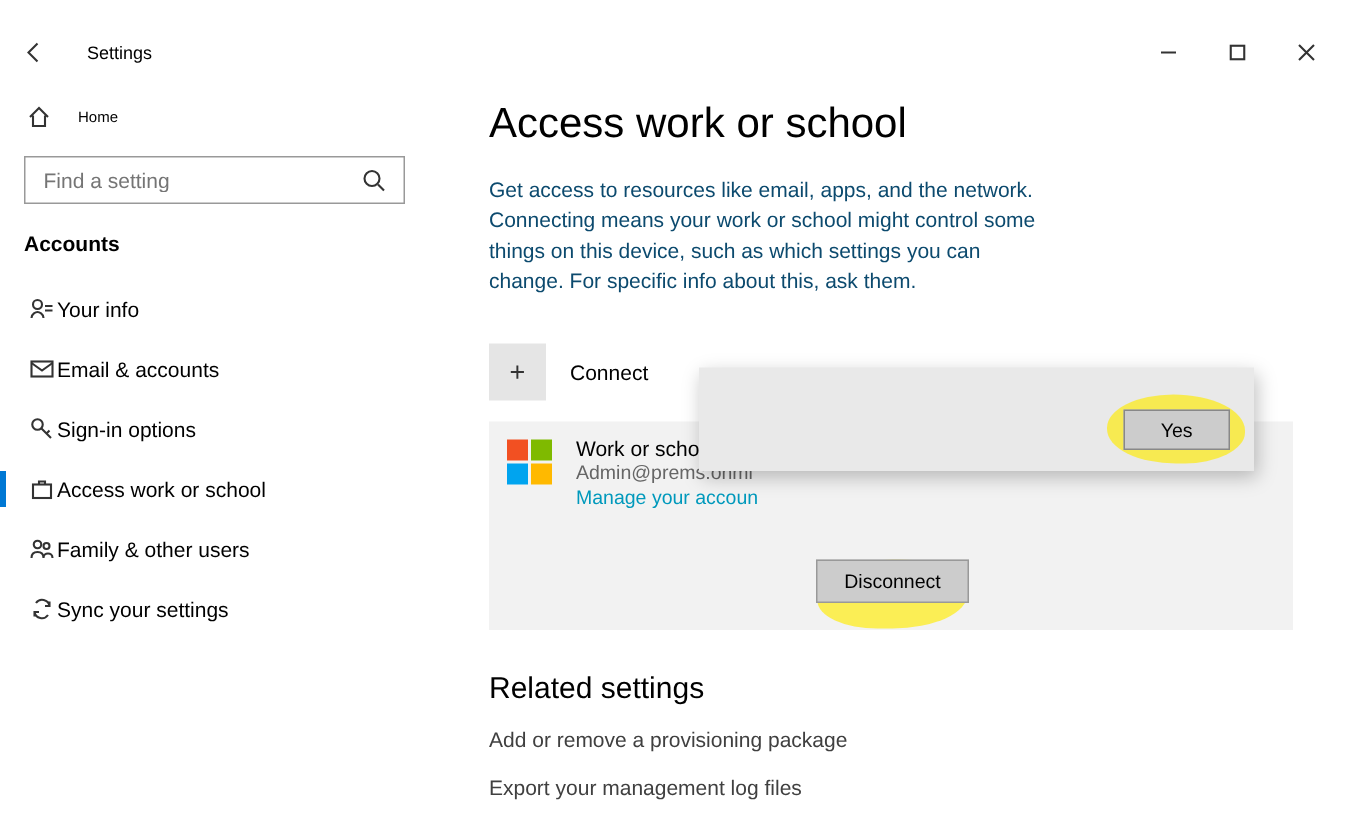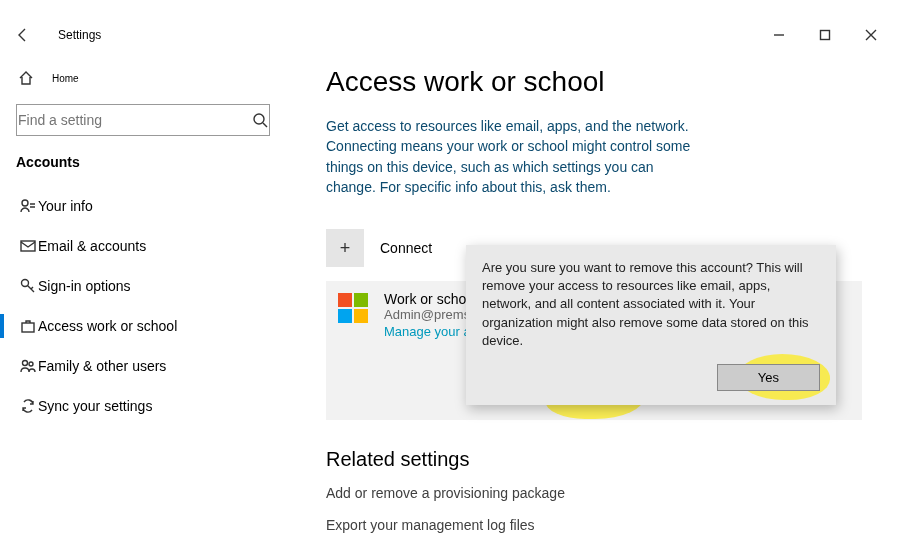--- a/index.html
+++ b/index.html
@@ -8,21 +8,21 @@
 .titlebar { height: 30px; display: flex; align-items: center; padding: 0 8px; margin-top: 20px; }
 .titlebar .back { width: 30px; display:flex; align-items:center; justify-content:center; cursor:pointer; }
 .titlebar .title { font-size: 12px; margin-left: 20px; }
 .titlebar .spacer { flex: 1; }
 .win-btn { width: 46px; height: 30px; display:flex; align-items:center; justify-content:center; cursor:pointer; }
 .content { flex: 1; display: flex; position: relative; overflow: hidden; }
 .sidebar { width: 286px; padding: 8px 16px 0 16px; }
 .home-row { display:flex; align-items:center; height: 40px; gap: 16px; cursor:pointer; margin-bottom: 6px;}
 .home-row .icon { width: 20px; display:flex; justify-content:center; }
 .home-row .label { font-size: 10px; }
-.searchbox { height: 32px; border: 1px solid #999; display:flex; align-items:center; padding: 0 1px; margin-bottom: 18px; }
+.searchbox { height: 32px; border: 1px solid #999; display:flex; align-items:center; padding: 0 12px; margin-bottom: 18px; }
 .searchbox input { border:none; outline:none; flex:1; font-size: 14px; color:#666; background:transparent; }
 .category { font-size: 14px; font-weight: 600; margin-bottom: 16px; }
 .nav { list-style:none; }
 .nav li { height: 40px; display:flex; align-items:center; padding-left: 2px; cursor:pointer; font-size: 14px; position: relative; }
 .nav li .icon { width: 20px; display:flex; justify-content:center; }
 .nav li.active::before { content:""; position:absolute; left:-16px; top:8px; bottom:8px; width:4px; background:#0078d4; }
 .main { flex:1; padding: 16px 40px 0 40px; overflow-y: auto; position: relative; }
 .main h1 { font-size: 28px; font-weight: 400; margin-bottom: 18px; }
 .main p.desc { font-size: 14px; color:#0c4a6e; max-width: 380px; line-height: 1.45; margin-bottom: 26px; }
 .tile { display:flex; align-items:center; gap: 16px; padding: 6px 0; margin-bottom: 8px; }
@@ -37,21 +37,21 @@
 .tile .txt .sub { color:#666; font-size:13px; }
 .tile .txt .link { color:#0099bc; font-size:13px; cursor:pointer; margin-top: 2px;}
 .disconnect { width: 100%; display:flex; justify-content:center; margin-top: 18px; position: relative;}
 .disconnect button { padding: 6px 18px; background:#ccc; border:1px solid #999; font-size:13px; cursor:pointer; position:relative; z-index:2;}
 .hl1 { position:absolute; width: 100px; height: 46px; background: rgba(255,235,0,0.65); border-radius: 50% 45% 50% 40%; z-index:1; }
 .related h2 { font-size: 20px; font-weight: 400; margin: 28px 0 14px; }
 .related a { display:block; color:#404040; font-size:14px; text-decoration:none; margin-bottom: 16px; cursor:pointer; }
 .dialog { position:absolute; top: 195px; left: 466px; width: 370px; background:#e9e9e9; padding: 14px 16px 14px 16px; box-shadow: 2px 4px 12px rgba(0,0,0,.25); z-index: 10;}
 .dialog p { font-size: 13px; line-height: 1.4; color:#222; }
 .dialog .actions { display:flex; justify-content:flex-end; margin-top: 14px; position:relative;}
-.dialog .actions button { padding: 5px 40px; background:#ccc; border:1px solid #888; font-size:13px; cursor:pointer; position:relative; z-index:2;}
+.dialog .actions button { padding: 5px 24px; background:#ccc; border:1px solid #888; font-size:13px; cursor:pointer; position:relative; z-index:2;}
 .hl2 { position:absolute; right:-10px; top:-10px; width: 92px; height: 46px; background: rgba(255,235,0,0.65); border-radius: 48% 52% 45% 50%; z-index:1; }
 svg { width: 16px; height: 16px; stroke: #333; fill: none; stroke-width: 1.4; }
 .win-btn svg { width: 12px; height: 12px; stroke:#333; }
 </style>
 </head>
 <body>
 
 <div class="window">
   <div class="titlebar">
     <div class="back">
@@ -185,20 +185,19 @@
 
       <div class="related">
         <h2>Related settings</h2>
         <a>Add or remove a provisioning package</a>
         <a>Export your management log files</a>
 
       </div>
     </div>
 
     <div class="dialog">
-      <p>Are you sure you want to remove this account? This will remove your access to resources like email, apps, network, and all content associated with it. Your organization might also remove some data stored on this device.</p>
       <div class="actions">
         <div class="hl2"></div>
         <button>Yes</button>
       </div>
     </div>
   </div>
 </div>
 
 </body></html>

